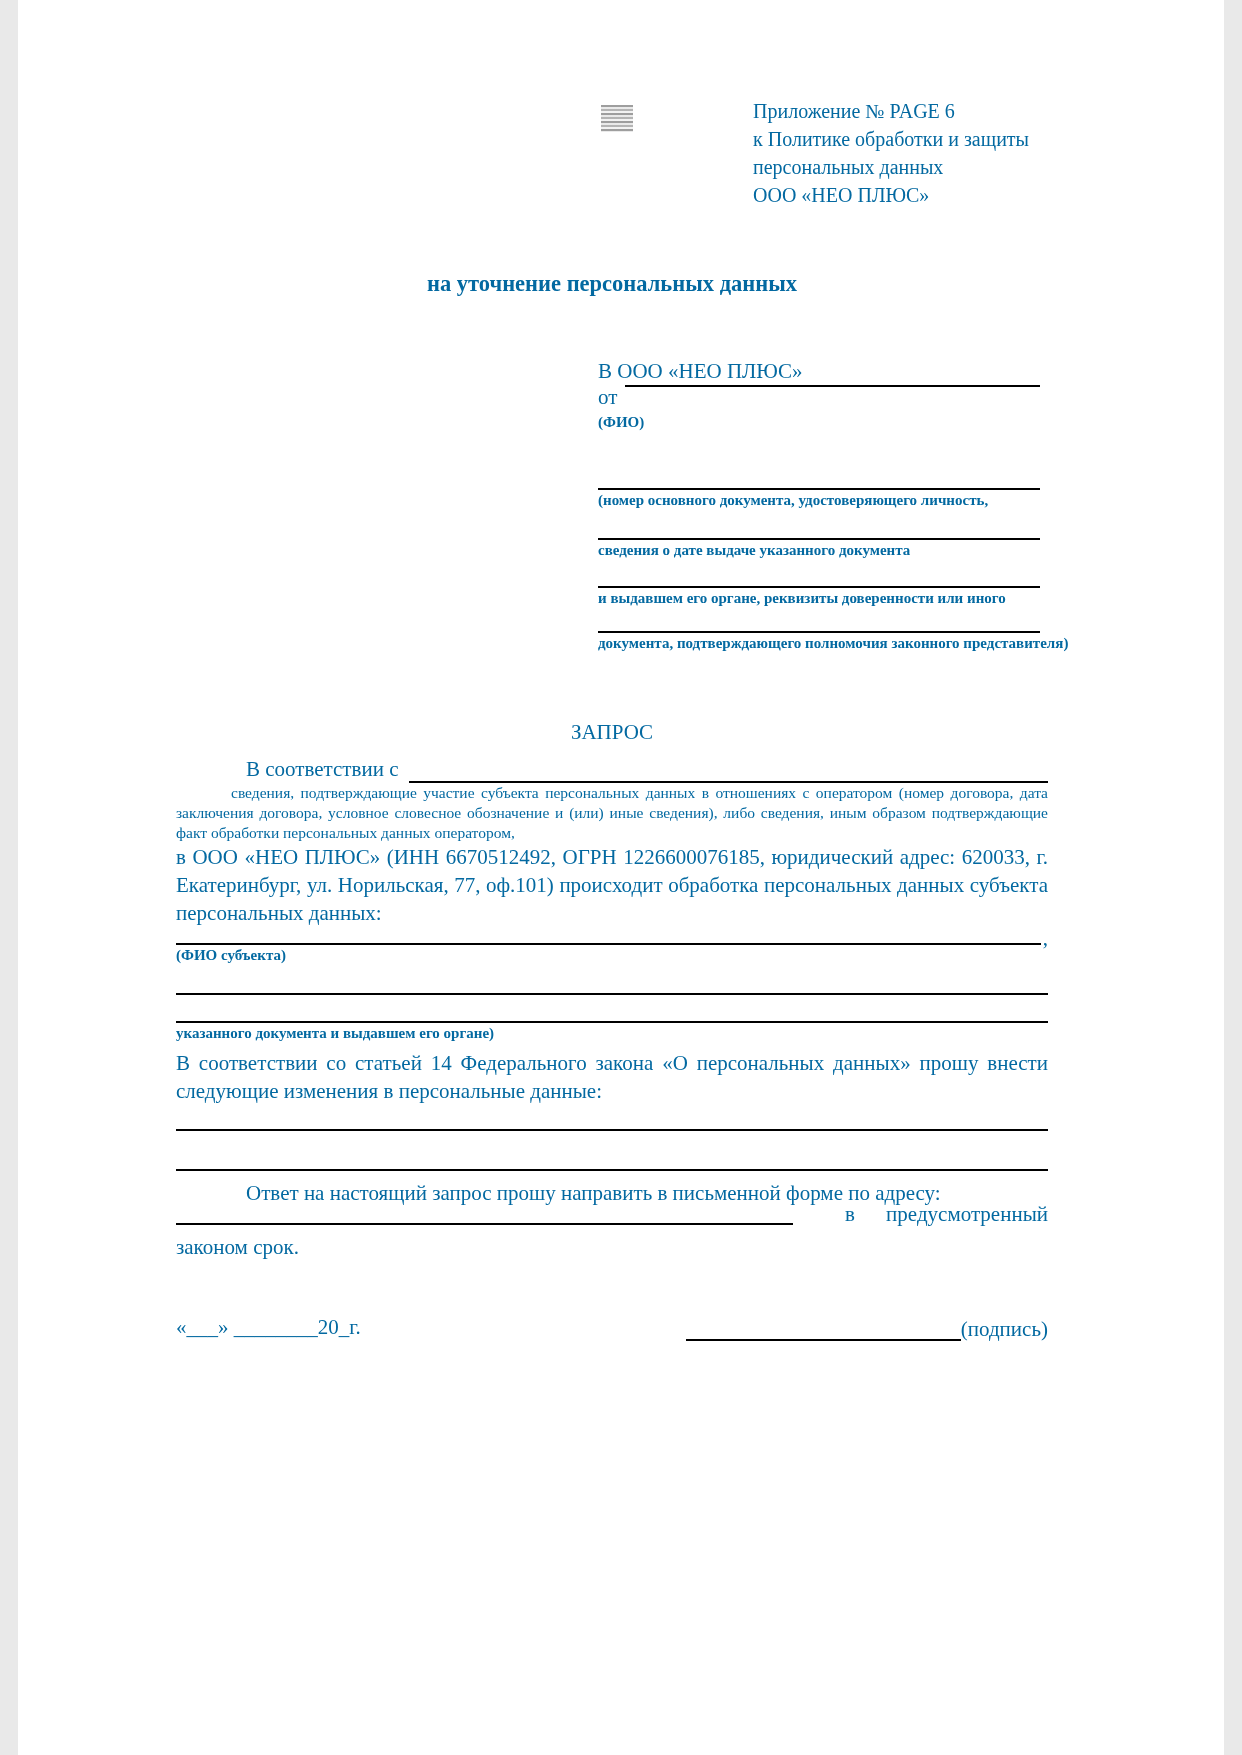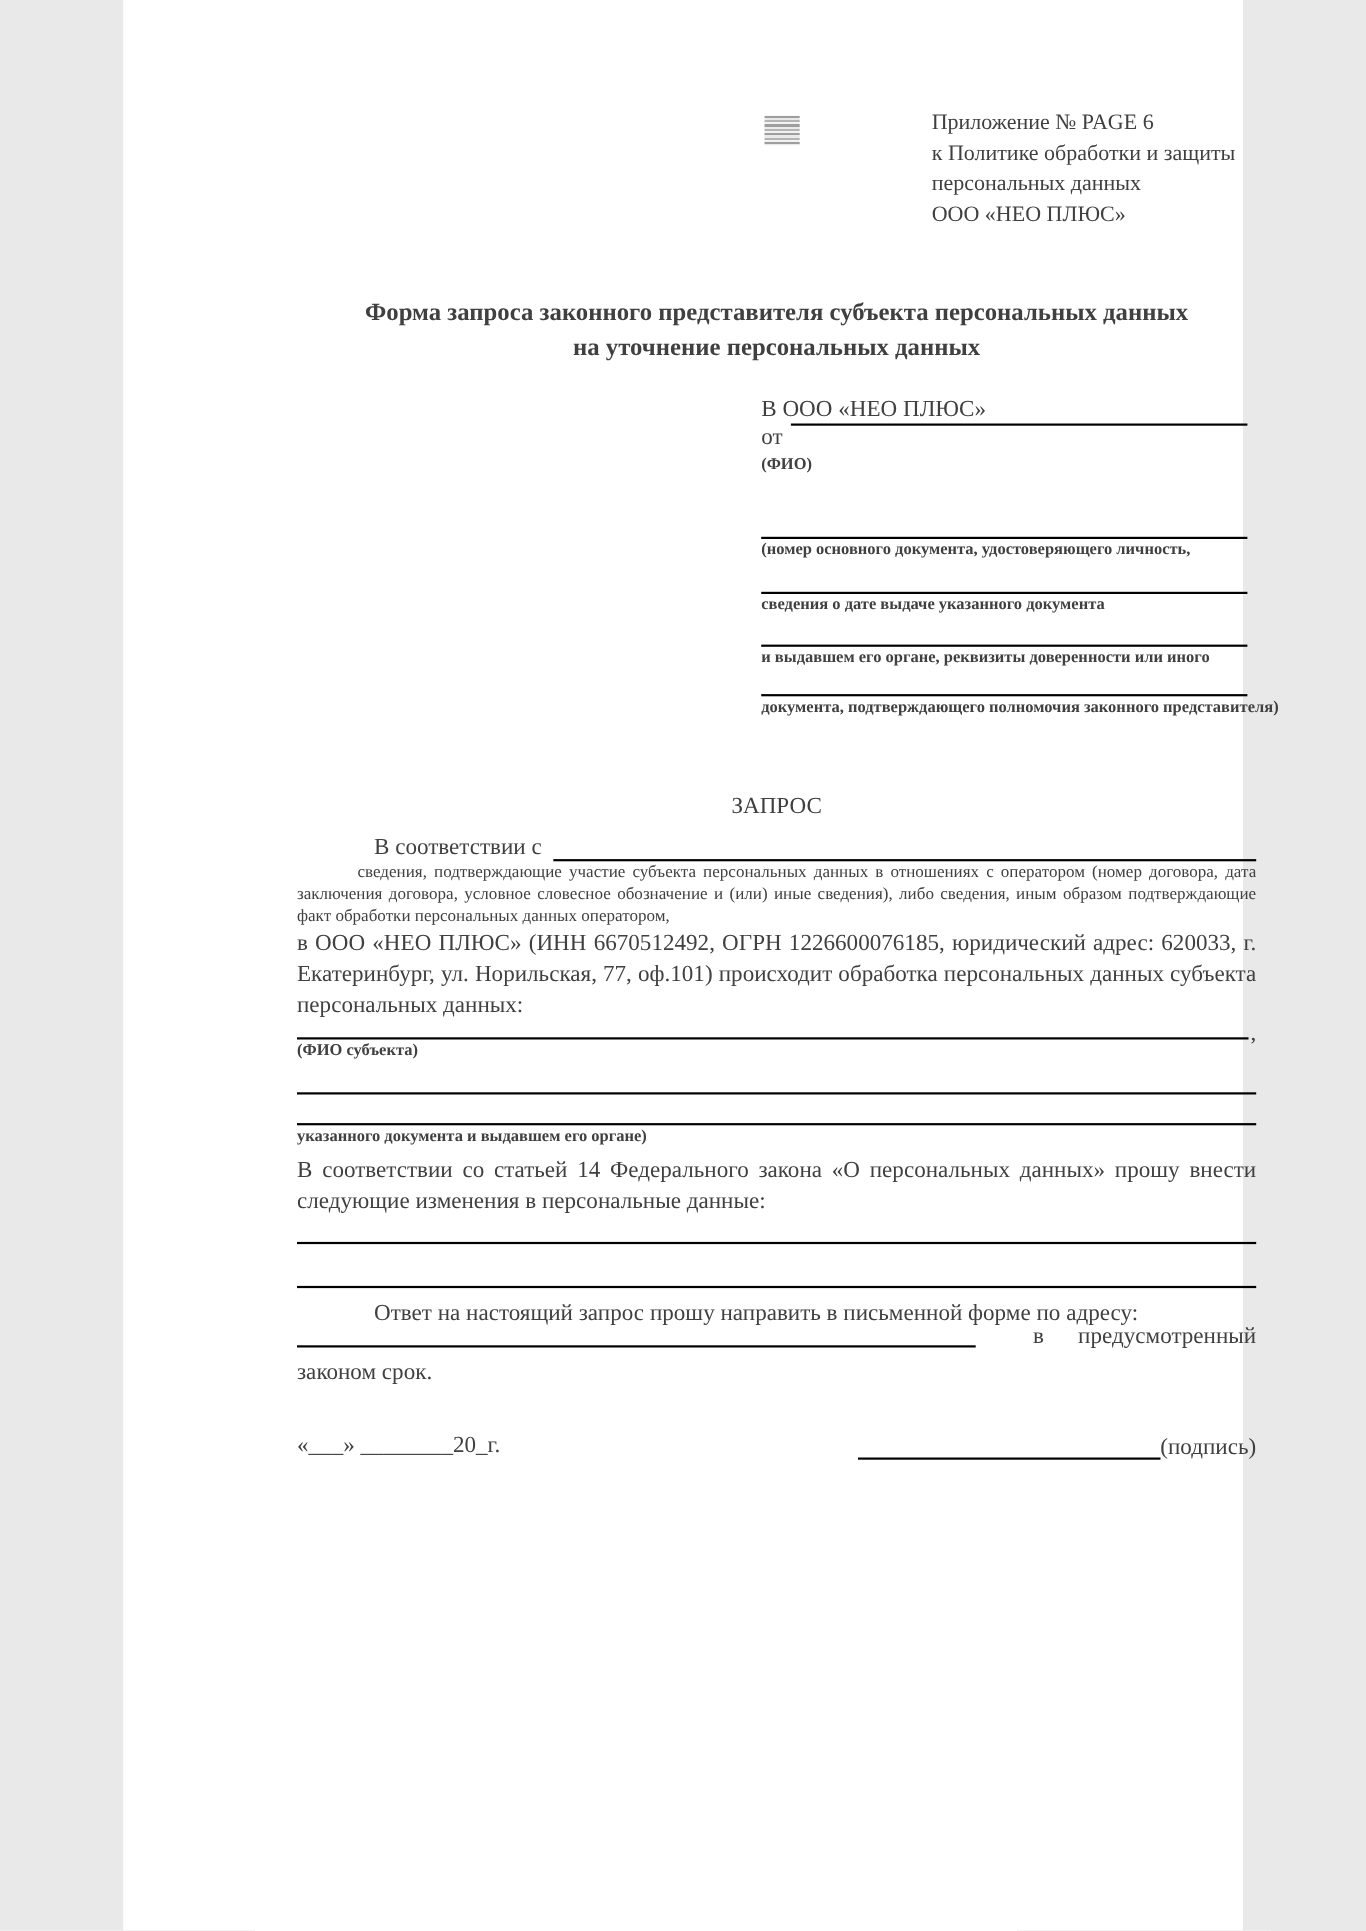--- a/index.html
+++ b/index.html
@@ -1,22 +1,22 @@
 <!DOCTYPE html>
 <html><head>
 <meta charset="utf-8">
 <style>
   html,body { margin:0; padding:0; background:#e9e9e9; }
   .page {
     position:relative;
-    width:1018px; height:1755px;
+    width:1206px; height:1755px;
     margin:0 auto;
     background:#ffffff;
     font-family:"Liberation Serif", serif;
-    color:#404040;
+    color:#0369a1;
   }
   
   .obj-mark {
     position:absolute; left:583px; top:105px;
     width:32px; height:27px;
     background:
       repeating-linear-gradient(180deg,
         #8d8d8d 0 2px, #e6e6e6 2px 4px,
         #a7a7a7 4px 6px, #f0f0f0 6px 8px);
     opacity:.85;
@@ -64,41 +64,40 @@
   .law { margin-top:6px; }
   .blank1 { height:26px; }
   .blank2 { height:40px; }
   .answer { margin-top:8px; text-indent:70px; }
   .answer-line { display:flex; align-items:flex-end; height:18px; }
   .answer-line .rule { flex:0 0 617px; }
   .answer-line .w1 { margin-left:52px; line-height:22px; }
   .answer-line .w2 { margin-left:auto; line-height:22px; }
   .law-term { margin-top:8px; line-height:28px; }
   
-  .footer-row { display:flex; align-items:flex-end; margin-top:38px; height:28px; }
+  .footer-row { display:flex; align-items:flex-end; margin-top:52px; height:28px; }
   .date { flex:0 0 auto; }
   .sig-group { margin-left:auto; display:flex; align-items:flex-end; }
   .sig-group .rule { width:275px; }
   .sig-group .cap { line-height:24px; }
 </style>
 </head>
 <body>
 
 <div class="page">
 
   <div class="obj-mark"></div>
   <div class="hdr-block">
     <div>Приложение №  PAGE 6</div>
     <div>к Политике обработки и защиты</div>
     <div>персональных данных</div>
     <div>ООО «НЕО ПЛЮС»</div>
   </div>
 
   <div class="title">
-    <div>Форма запроса законного представителя субъекта персональных данных</div>
     <div>на уточнение персональных данных</div>
   </div>
 
   <div class="addressee">
     <div class="to">В ООО «НЕО ПЛЮС»</div>
     <div class="from-row">
       <span class="lbl">от</span>
       <span class="rule"></span>
     </div>
     <div class="caption">(ФИО)</div>

